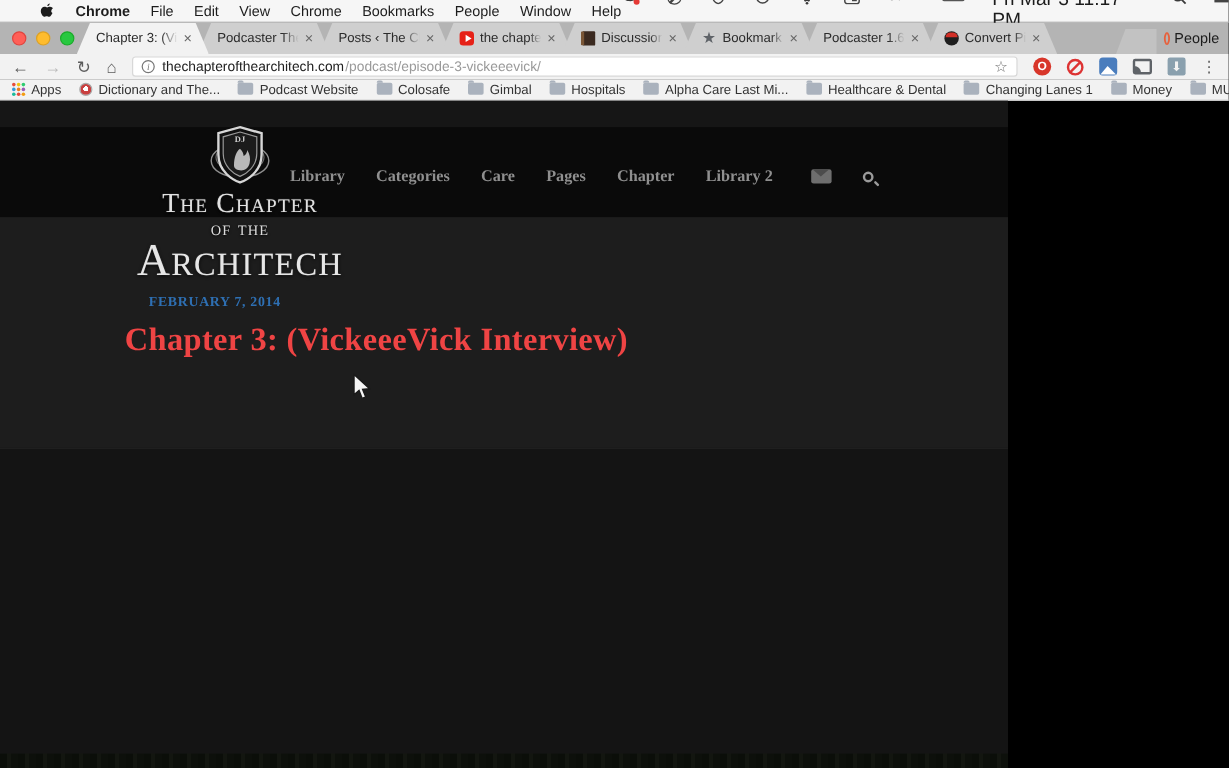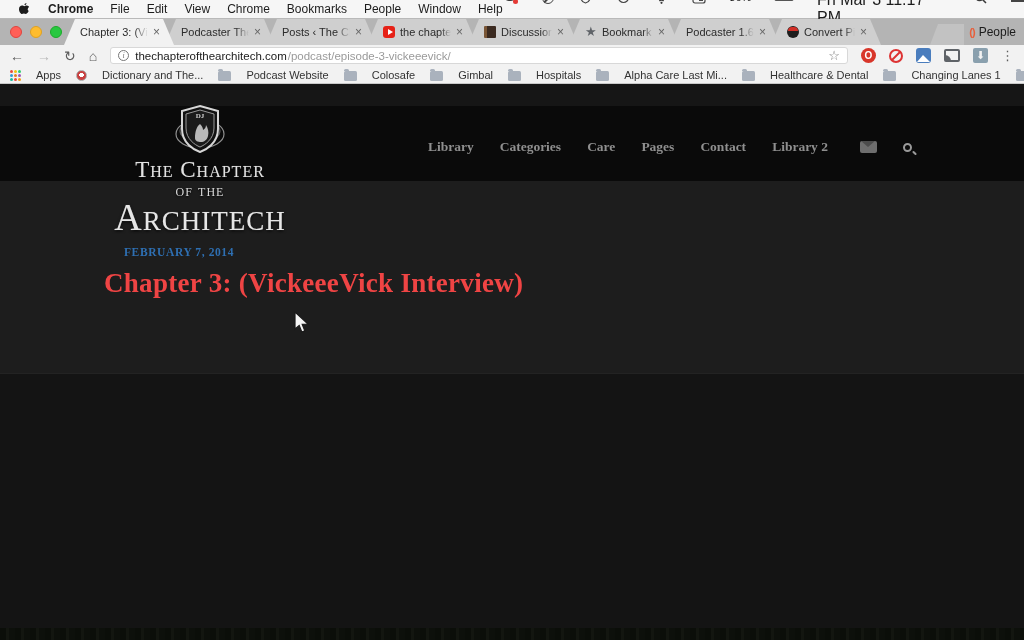--- a/index.html
+++ b/index.html
@@ -3,21 +3,21 @@
 <meta charset="utf-8">
 <style>
   * { margin:0; padding:0; box-sizing:border-box; }
   html,body { width:1024px; height:640px; overflow:hidden; background:#000; }
   body { font-family:"Liberation Sans", sans-serif; position:relative; }
 
   
   .menubar { position:absolute; left:0; top:0; width:1024px; height:19px;
     background:#f6f6f6; border-bottom:1px solid #b9b9b9;
     display:flex; align-items:center; font-size:12px; color:#1c1c1c; }
-  .menubar .left { display:flex; align-items:center; gap:17px; padding-left:16px; }
+  .menubar .left { display:flex; align-items:center; gap:17px; padding-left:31px; }
   .menubar .appname { font-weight:bold; }
   .menubar .right { margin-left:auto; display:flex; gap:23px; }
   .mb-ico { width:15px; height:13px; display:inline-flex; align-items:center; justify-content:center; position:relative; }
   .statusdot { position:absolute; right:-1px; bottom:0; width:5px; height:5px; border-radius:50%; background:#e53935; }
   .no-sign { width:12px; height:12px; border:1.5px solid #444; border-radius:50%; position:relative; }
   .no-sign:after { content:""; position:absolute; left:-1px; top:4.2px; width:13px; height:1.5px; background:#444; transform:rotate(-45deg); }
   .battery-pct { font-size:11px; color:#1c1c1c; }
   .battery { width:20px; height:10px; border:1px solid #555; border-radius:2px; position:relative; }
   .battery:after { content:""; position:absolute; right:-3px; top:2.5px; width:2px; height:4px; background:#555; border-radius:0 1px 1px 0; }
   .battery .fill { position:absolute; left:1px; top:1px; bottom:1px; width:82%; background:#3a3a3a; border-radius:1px; }
@@ -72,29 +72,29 @@
   .ext.shot { background:#4a7dbd; overflow:hidden; }
   .ext.shot:after { content:""; position:absolute; left:1px; bottom:1px; border-left:6px solid transparent; border-right:7px solid transparent; border-bottom:7px solid #fff; }
   .ext.cast { border:2px solid #5f6368; border-radius:2px; width:16px; height:13px; }
   .ext.cast:after { content:""; position:absolute; left:-1px; bottom:-1px; width:6px; height:6px; background:#5f6368; border-radius:0 6px 0 0; }
   .ext.dl { background:#8aa0ae; border-radius:2px; color:#f2f2f2; display:flex; align-items:center; justify-content:center; font-size:11px; }
   .dots { color:#5c5c5c; font-size:13px; letter-spacing:0; line-height:1; }
 
   
   .bmbar { position:absolute; left:0; top:66px; width:1024px; height:18px; background:#f2f2f2;
     border-bottom:1px solid #c9c9c9; display:flex; align-items:center; gap:15px; padding:0 10px; font-size:11px; color:#333; }
-  .bm { display:flex; align-items:flex-end; gap:15px; white-space:nowrap; }
+  .bm { display:flex; align-items:flex-start; gap:5px; white-space:nowrap; }
   .appsgrid { display:grid; grid-template-columns:repeat(3,3px); grid-gap:1px; }
   .appsgrid i { width:3px; height:3px; border-radius:50%; }
   .dicticon { width:11px; height:11px; border-radius:50%; background:radial-gradient(circle at 50% 45%, #fff 0 32%, #c94040 33% 100%); border:1px solid #aaa; }
   .folder { width:13px; height:10px; background:#aab2bd; border-radius:1.5px; position:relative; }
   .folder:before { content:""; position:absolute; left:0; top:-2px; width:5px; height:2px; background:#aab2bd; border-radius:1.5px 1.5px 0 0; }
 
   
-  .page { position:absolute; left:0; top:84px; width:1024px; height:556px; background:#151515; }
+  .page { position:absolute; left:0; top:84px; width:840px; height:556px; background:#151515; }
   .pg-topstrip { position:absolute; left:0; top:0; width:100%; height:22px; background:#161616; }
   .pg-header { position:absolute; left:0; top:22px; width:100%; height:75px; background:#0a0a0a; }
   .pg-content { position:absolute; left:0; top:97px; width:100%; height:192px; background:#1d1d1d; }
   .pg-lower { position:absolute; left:0; top:289px; width:100%; height:255px; background:#141414; border-top:1px solid #232323; }
   .pg-footer { position:absolute; left:0; top:544px; width:100%; height:12px;
     background:repeating-linear-gradient(90deg,#0b0e09 0 6px,#131610 6px 9px,#0d100b 9px 15px); }
 
   .logo { position:absolute; left:104px; top:20px; width:192px; text-align:center; z-index:3;
     font-family:"Liberation Serif", serif; }
   .logo .crest { margin:0 auto; display:block; }
@@ -347,21 +347,21 @@
     <div class="logo-l1">The Chapter</div>
     <div class="logo-l2">of the</div>
     <div class="logo-l3">Architech</div>
   </div>
 
   <div class="sitenav">
     <span class="navitem">Library</span>
     <span class="navitem">Categories</span>
     <span class="navitem">Care</span>
     <span class="navitem">Pages</span>
-    <span class="navitem">Contact</span>
+    <span class="navitem">Chapter</span>
     <span class="navitem">Library 2</span>
     <span class="envelope"></span>
     <span class="mag"></span>
   </div>
 
   <div class="post-date">FEBRUARY 7, 2014</div>
   <div class="post-title">Chapter 3: (VickeeeVick Interview)</div>
 
   <svg class="cursor" width="15" height="23" viewBox="0 0 15 23">
     <path d="M1 1 L1 18 L5.2 14.4 L7.8 21 L10.8 19.8 L8.2 13.4 L14 13 Z" fill="#f5f5f5" stroke="#1a1a1a" stroke-width="1.2"></path>

